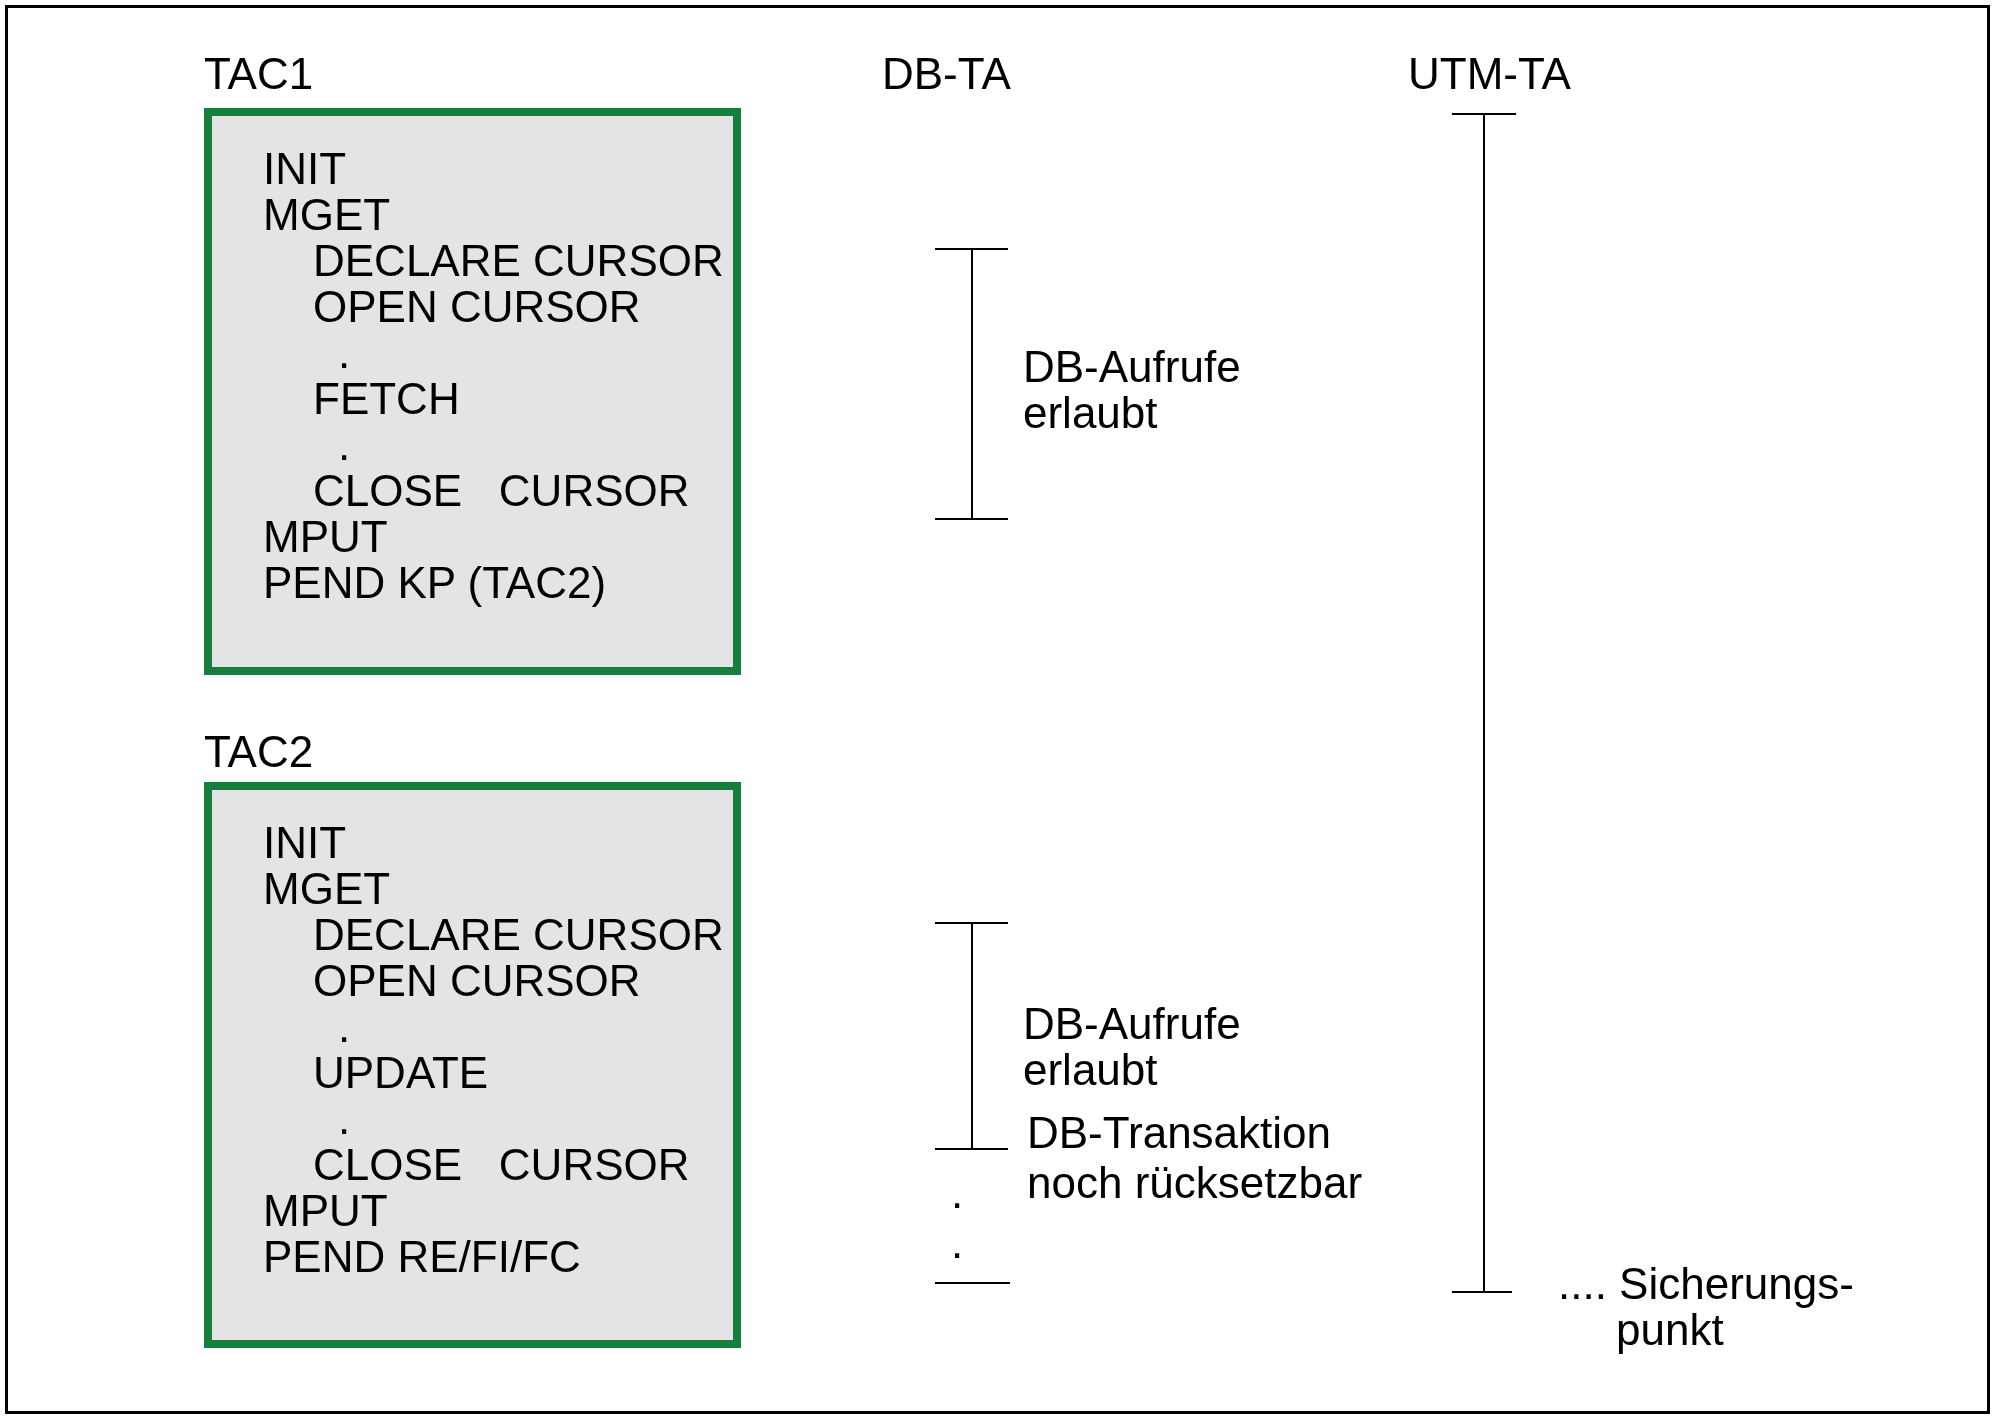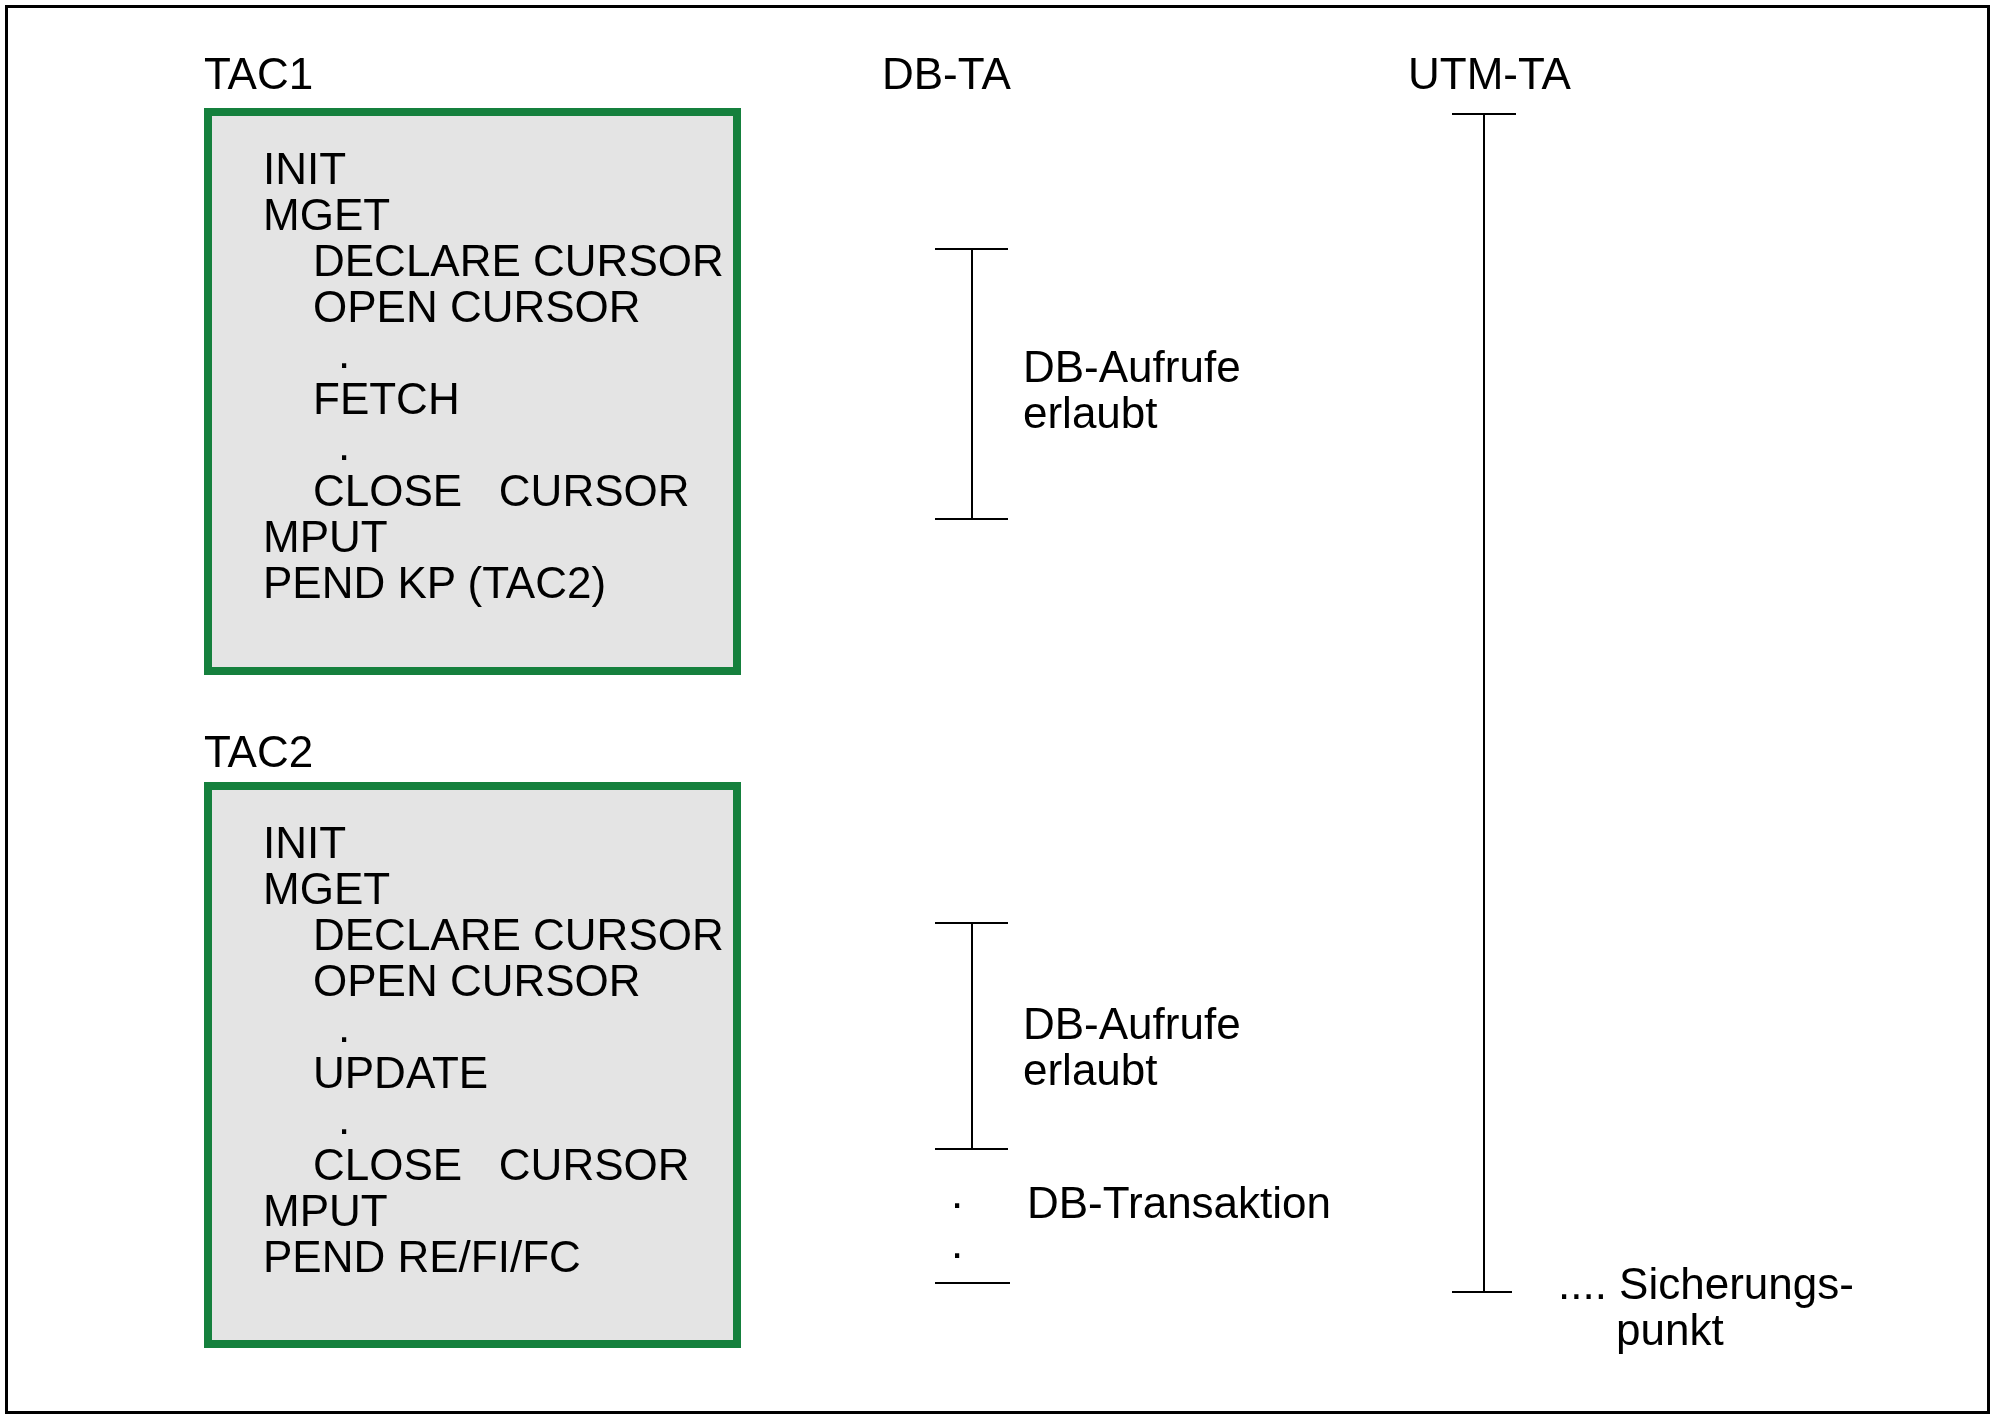--- a/index.html
+++ b/index.html
@@ -96,21 +96,21 @@
   <div class="hline" style="left:935px; top:518px; width:73px;"></div>
   <div class="t" style="left:1023px; top:344px;"><span>DB-Aufrufe</span><br><span>erlaubt</span></div>
 
   <div class="hline" style="left:935px; top:922px; width:73px;"></div>
   <div class="vline" style="left:971px; top:922px; height:227px;"></div>
   <div class="hline" style="left:935px; top:1148px; width:73px;"></div>
   <div class="t" style="left:1023px; top:1001px;"><span>DB-Aufrufe</span><br><span>erlaubt</span></div>
 
   <div class="t" style="left:951px; top:1170px;">.</div>
   <div class="t" style="left:951px; top:1220px;">.</div>
-  <div class="t" style="left:1027px; top:1178px; line-height:50px;"><span>DB-Transaktion</span><br></div>
+  <div class="t" style="left:1027px; top:1108px; line-height:50px;"><span>DB-Transaktion</span><br><span>noch rücksetzbar</span></div>
   <div class="hline" style="left:935px; top:1282px; width:75px;"></div>
 
   <div class="hline" style="left:1452px; top:113px; width:64px;"></div>
   <div class="vline" style="left:1483px; top:113px; height:1180px;"></div>
   <div class="hline" style="left:1452px; top:1291px; width:60px;"></div>
 
   <div class="t" style="left:1558px; top:1261px;"><span>.... Sicherungs-</span><br><span style="margin-left:58px;">punkt</span></div>
 </div>
 
 </body></html>

